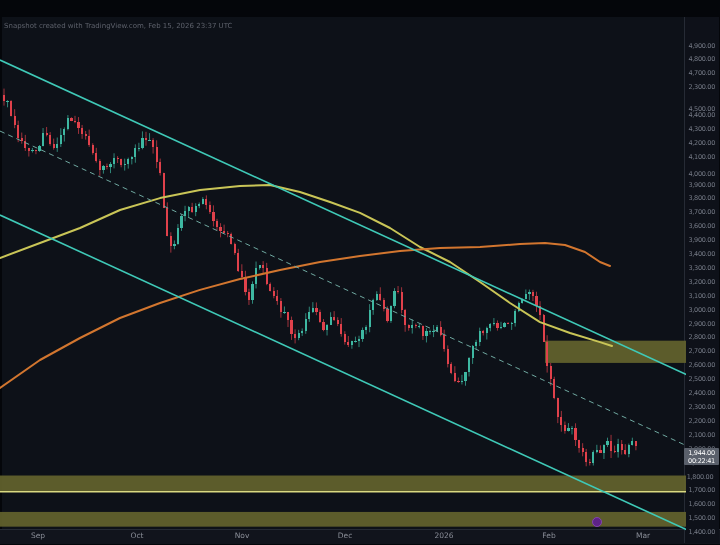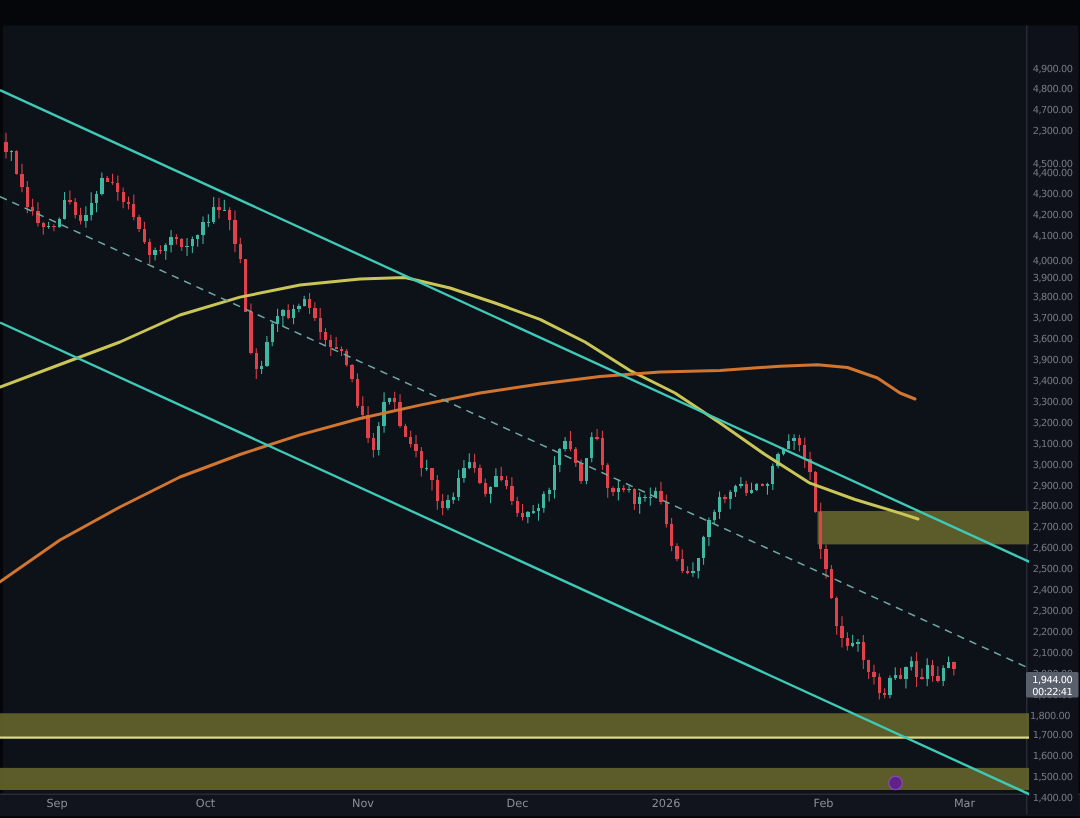--- a/index.html
+++ b/index.html
@@ -457,18 +457,19 @@
   <div id="time-axis-labels">
       <div class="time-label" style="left: 38px;">Sep</div>
       <div class="time-label" style="left: 137px;">Oct</div>
       <div class="time-label" style="left: 242px;">Nov</div>
       <div class="time-label" style="left: 345px;">Dec</div>
       <div class="time-label" style="left: 444px;">2026</div>
       <div class="time-label" style="left: 549px;">Feb</div>
       <div class="time-label" style="left: 643px;">Mar</div>
     </div>
 
+  <div id="watermark">Snapshot created with TradingView.com, Feb 15, 2026 23:37 UTC</div>
 
   <div id="last-price-box" style="top: 448.384px;">
     <span class="row">1,944.00</span>
     <span class="row">00:22:41</span>
   </div>
 </div>
 
 </body></html>

